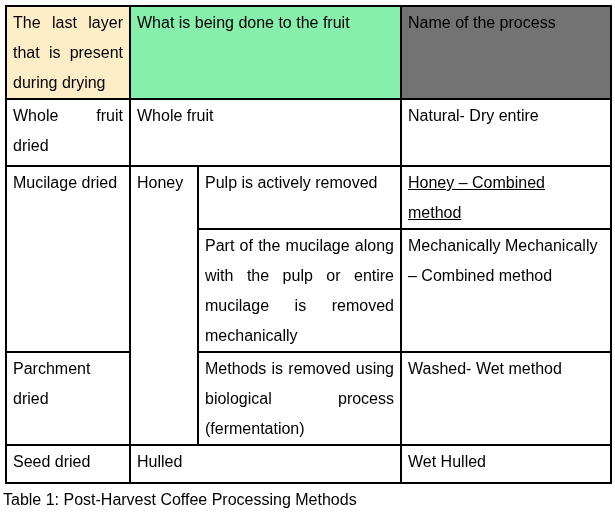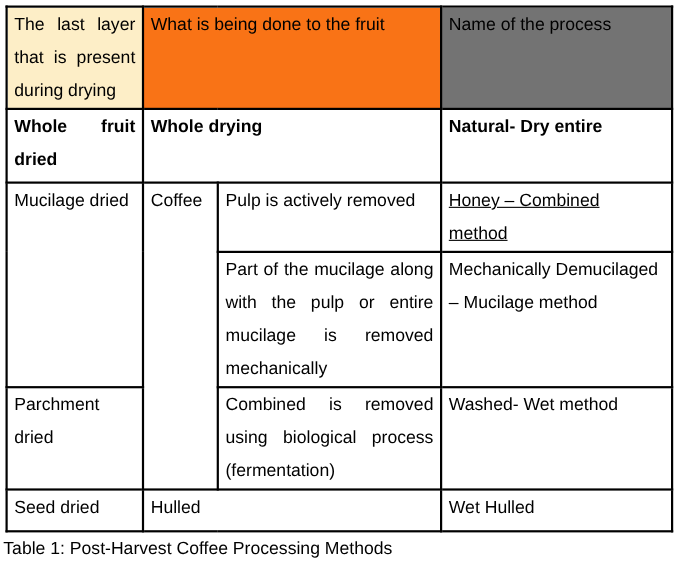--- a/index.html
+++ b/index.html
@@ -35,21 +35,21 @@
   col.c-layer  { width: 124px; }
   col.c-pulped { width: 68px;  }
   col.c-desc   { width: 203px; }
   col.c-proc   { width: 210px; }
 
   td.desc-cell { padding-left: 2px; padding-right: 2px; }
 
   td.justify { text-align: justify; }
 
   tr.r-header { height: 79px; }
-  tr.r-whole  { height: 67px; font-weight: bold; }
+  tr.r-whole  { height: 67px; }
   tr.r-honey  { height: 56px; }
   tr.r-mech   { height: 122px; }
   tr.r-washed { height: 84px; }
   tr.r-seed   { height: 38px; }
 
   .honey-cap {
     display: inline-block;
     max-width: 175px;
     text-decoration: underline;
   }
@@ -71,45 +71,45 @@
     <colgroup>
       <col class="c-layer">
       <col class="c-pulped">
       <col class="c-desc">
       <col class="c-proc">
     </colgroup>
 
     <tbody>
         <tr class="r-header">
       <td class="justify" style="background-color: rgb(253, 238, 199);">The last layer that is present during drying</td>
-      <td colspan="2" style="background-color: #f97316;">What is being done to the fruit</td>
+      <td colspan="2" style="background-color: #86efac;">What is being done to the fruit</td>
       <td style="background-color: #737373;">Name of the process</td>
     </tr>
 
     <tr class="r-whole">
       <td class="justify">Whole fruit dried</td>
-      <td colspan="2">Whole drying</td>
+      <td colspan="2">Whole fruit</td>
       <td>Natural- Dry entire</td>
     </tr>
 
     <tr class="r-honey">
       <td class="justify" rowspan="2">Mucilage dried</td>
-      <td rowspan="3">Coffee</td>
+      <td rowspan="3">Honey</td>
       <td class="desc-cell">Pulp is actively removed</td>
       <td><span class="honey-cap">Honey – Combined method</span></td>
     </tr>
 
     <tr class="r-mech">
       <td class="desc-cell justify">Part of the mucilage along with the pulp or entire mucilage is removed mechanically</td>
-      <td>Mechanically Demucilaged – Mucilage method</td>
+      <td>Mechanically Mechanically – Combined method</td>
     </tr>
 
     <tr class="r-washed">
       <td class="justify">Parchment dried</td>
-      <td class="desc-cell justify">Combined is removed using biological process (fermentation)</td>
+      <td class="desc-cell justify">Methods is removed using biological process (fermentation)</td>
       <td>Washed- Wet method</td>
     </tr>
 
     <tr class="r-seed">
       <td class="justify">Seed dried</td>
       <td colspan="2">Hulled</td>
       <td>Wet Hulled</td>
     </tr>
   </tbody>
     </table>

